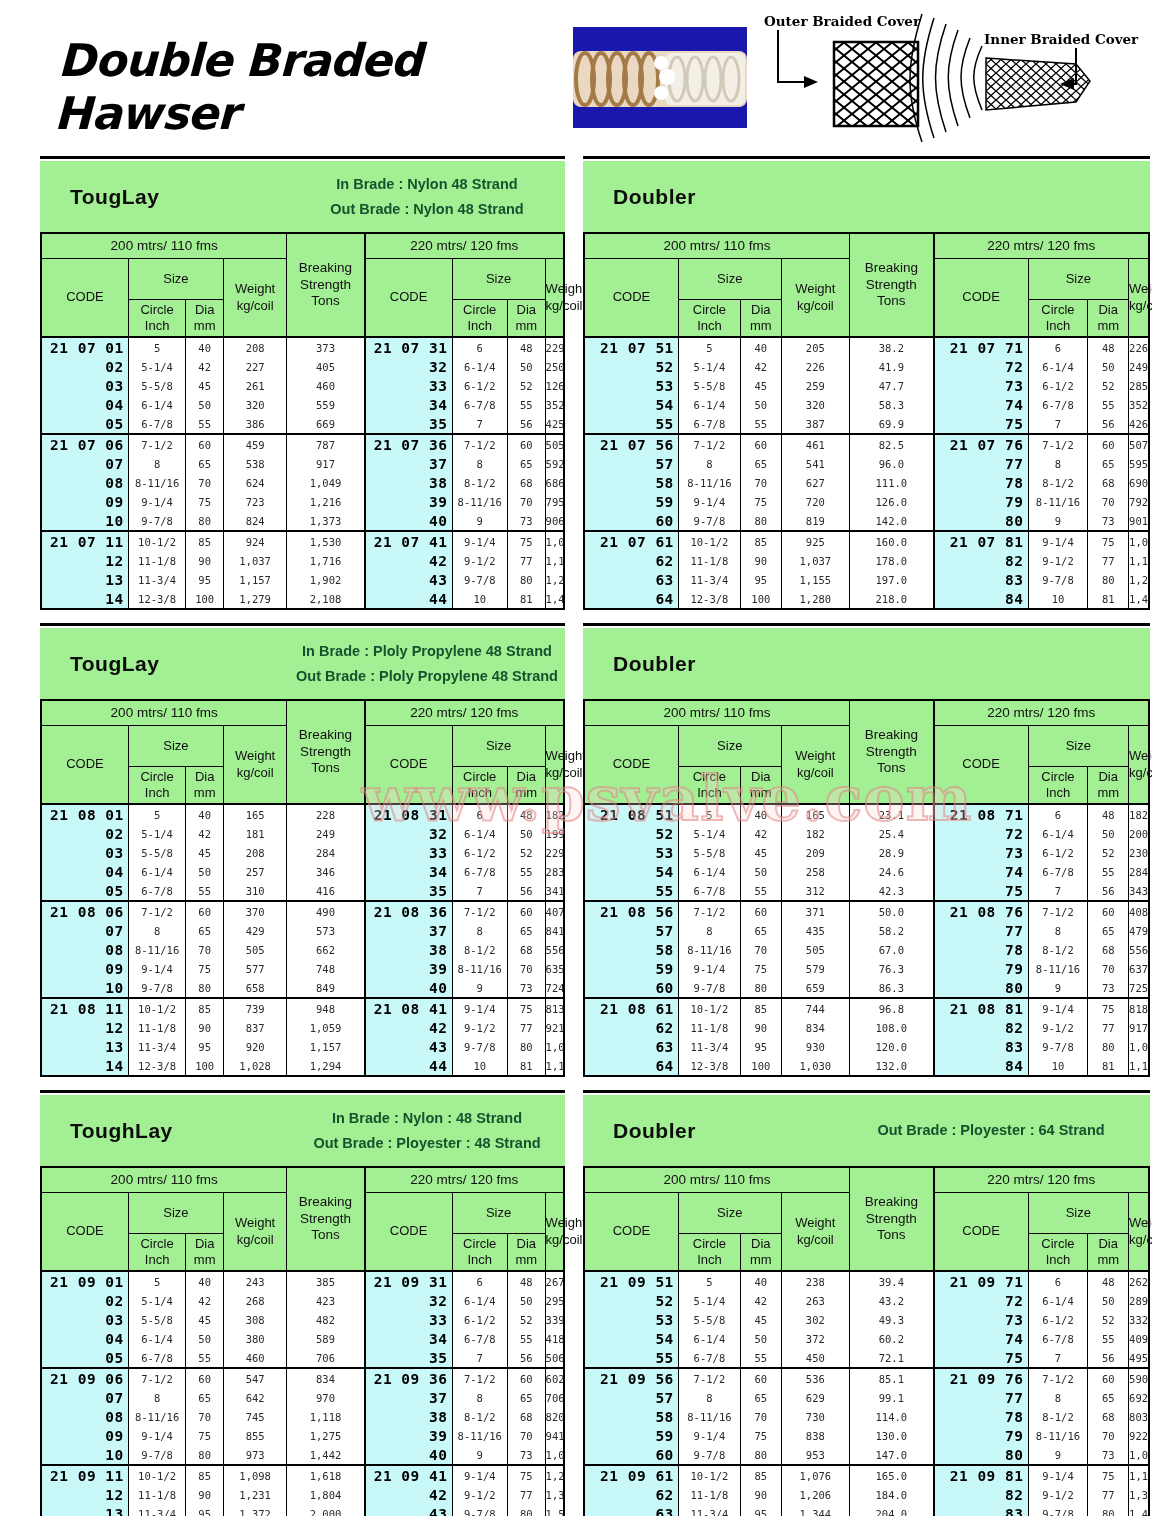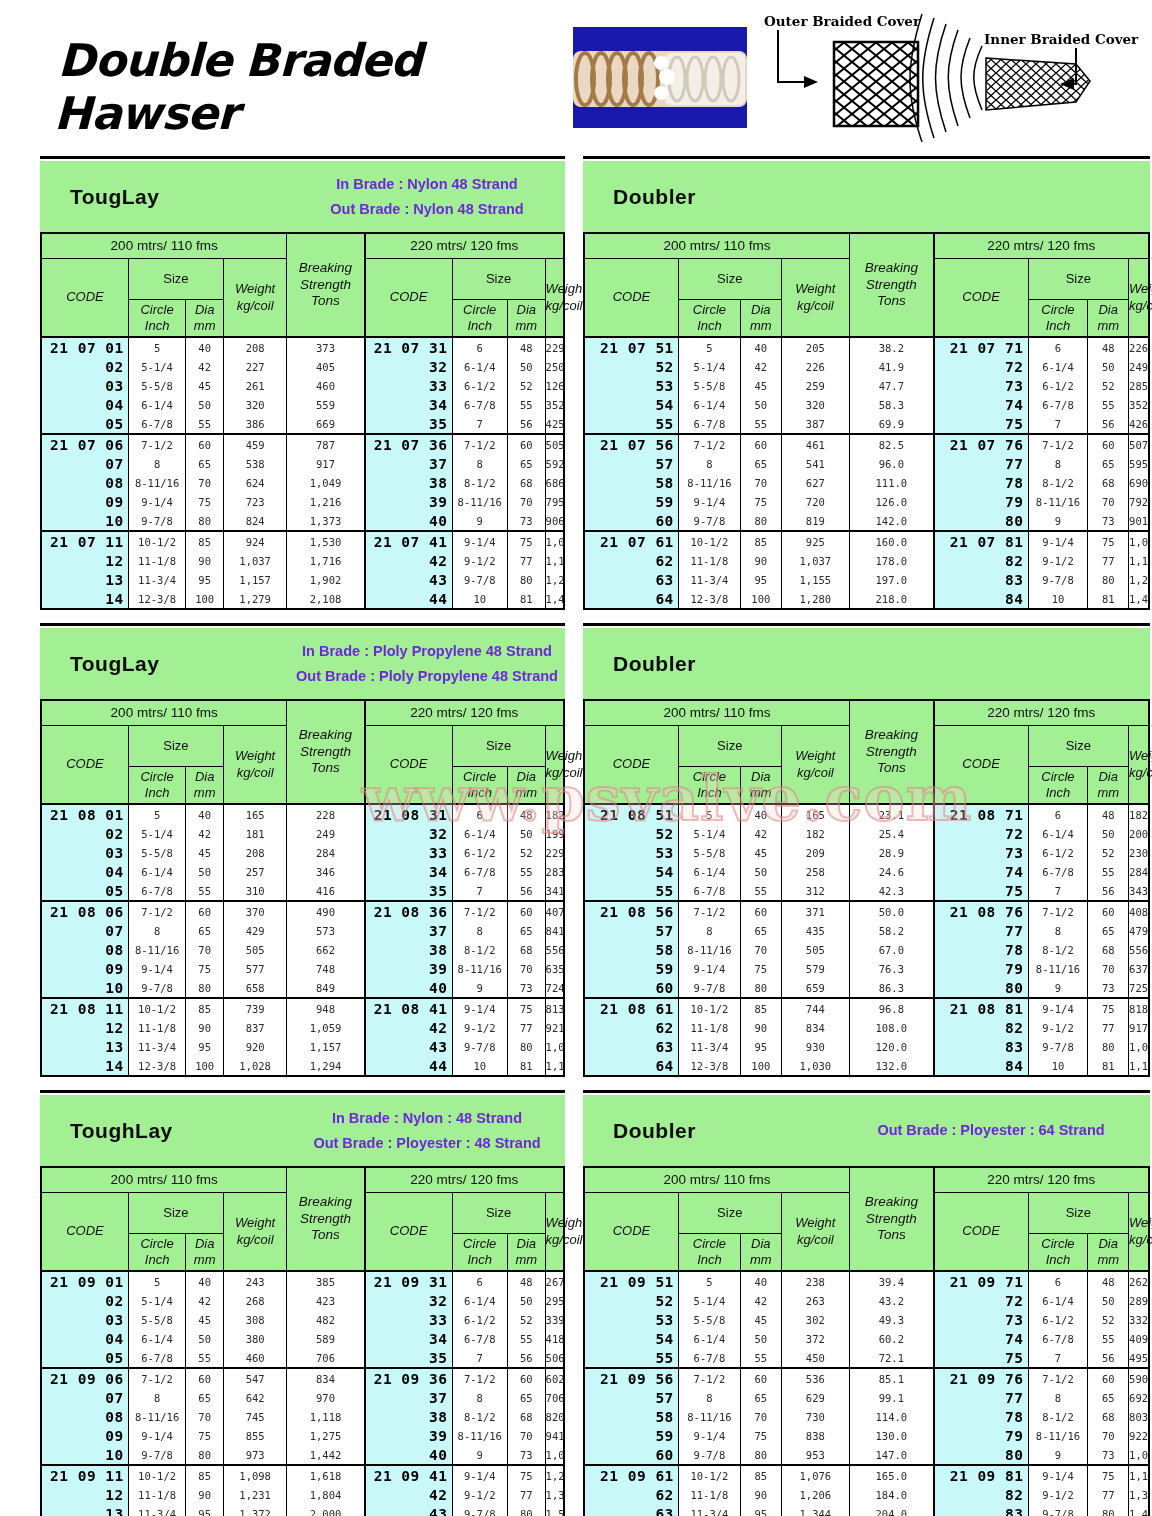--- a/index.html
+++ b/index.html
@@ -32,34 +32,34 @@
   .titlebar{
     background:#a3ef93;height:71px;margin-top:2px;
     display:flex;align-items:center;
   }
   .tbl-name{
     width:225px;padding-left:30px;font-size:21px;font-weight:bold;color:#0d0d0d;
     letter-spacing:0.5px;
   }
   .brade{
     flex:1;text-align:center;font-size:14.5px;font-weight:bold;line-height:1.7;
-    white-space:nowrap;color:#6d28d9;padding-right:6px;
+    white-space:nowrap;color:#14532d;padding-right:6px;
   }
   table{
     width:100%;border-collapse:collapse;table-layout:fixed;
     border:2px solid #000;margin-top:0;
   }
   thead th{
     background:#a3ef93;border:1px solid #000;font-weight:normal;
     font-size:13px;color:#101010;padding:1px 0;line-height:1.25;
   }
   tr.h1 th{height:22px;font-size:13.5px;}
   tr.h2 th{height:38px;}
   tr.h3 th{height:34px;}
-  th.deep{border-bottom:2px solid #000;font-style:italic;}
+  th.deep{border-bottom:2px solid #000;}
   th.bs-head{border-right:2px solid #000;}
   th.half2,td.half2{border-left:2px solid #000;}
   tbody td{
     height:19px;border-right:1px solid #000;text-align:center;
     font-family:"DejaVu Sans Mono",monospace;font-size:10.5px;color:#2a2a2a;
     padding:0;white-space:nowrap;overflow:hidden;
   }
   tbody td.bs-col{border-right:2px solid #000;}
   tbody td.code-cell{
     background:#c9f8f9;font-weight:bold;font-size:14.5px;color:#000;

